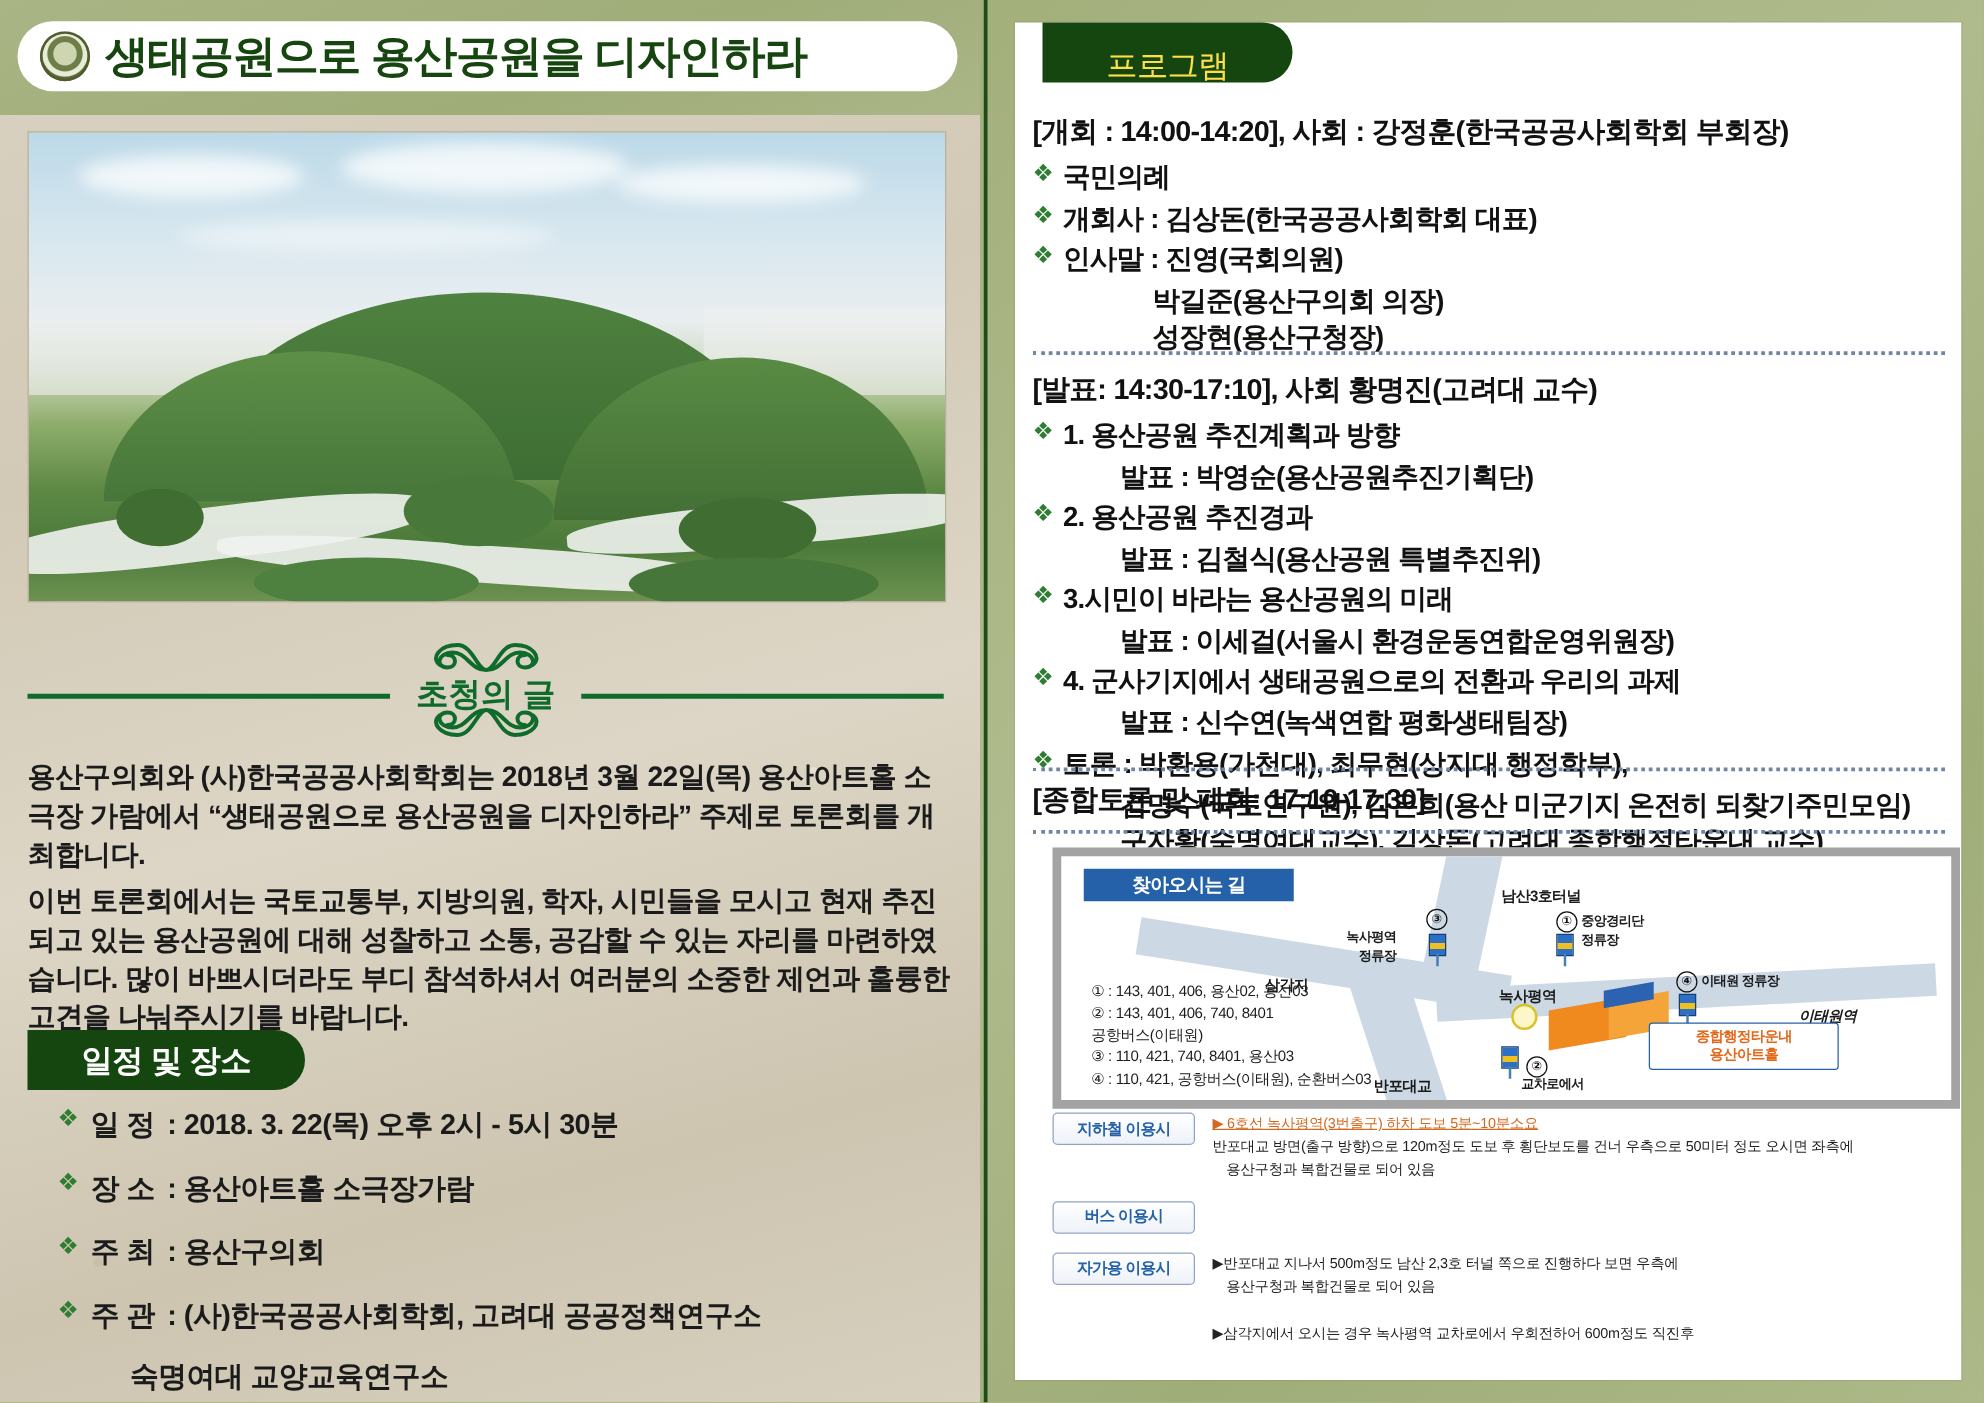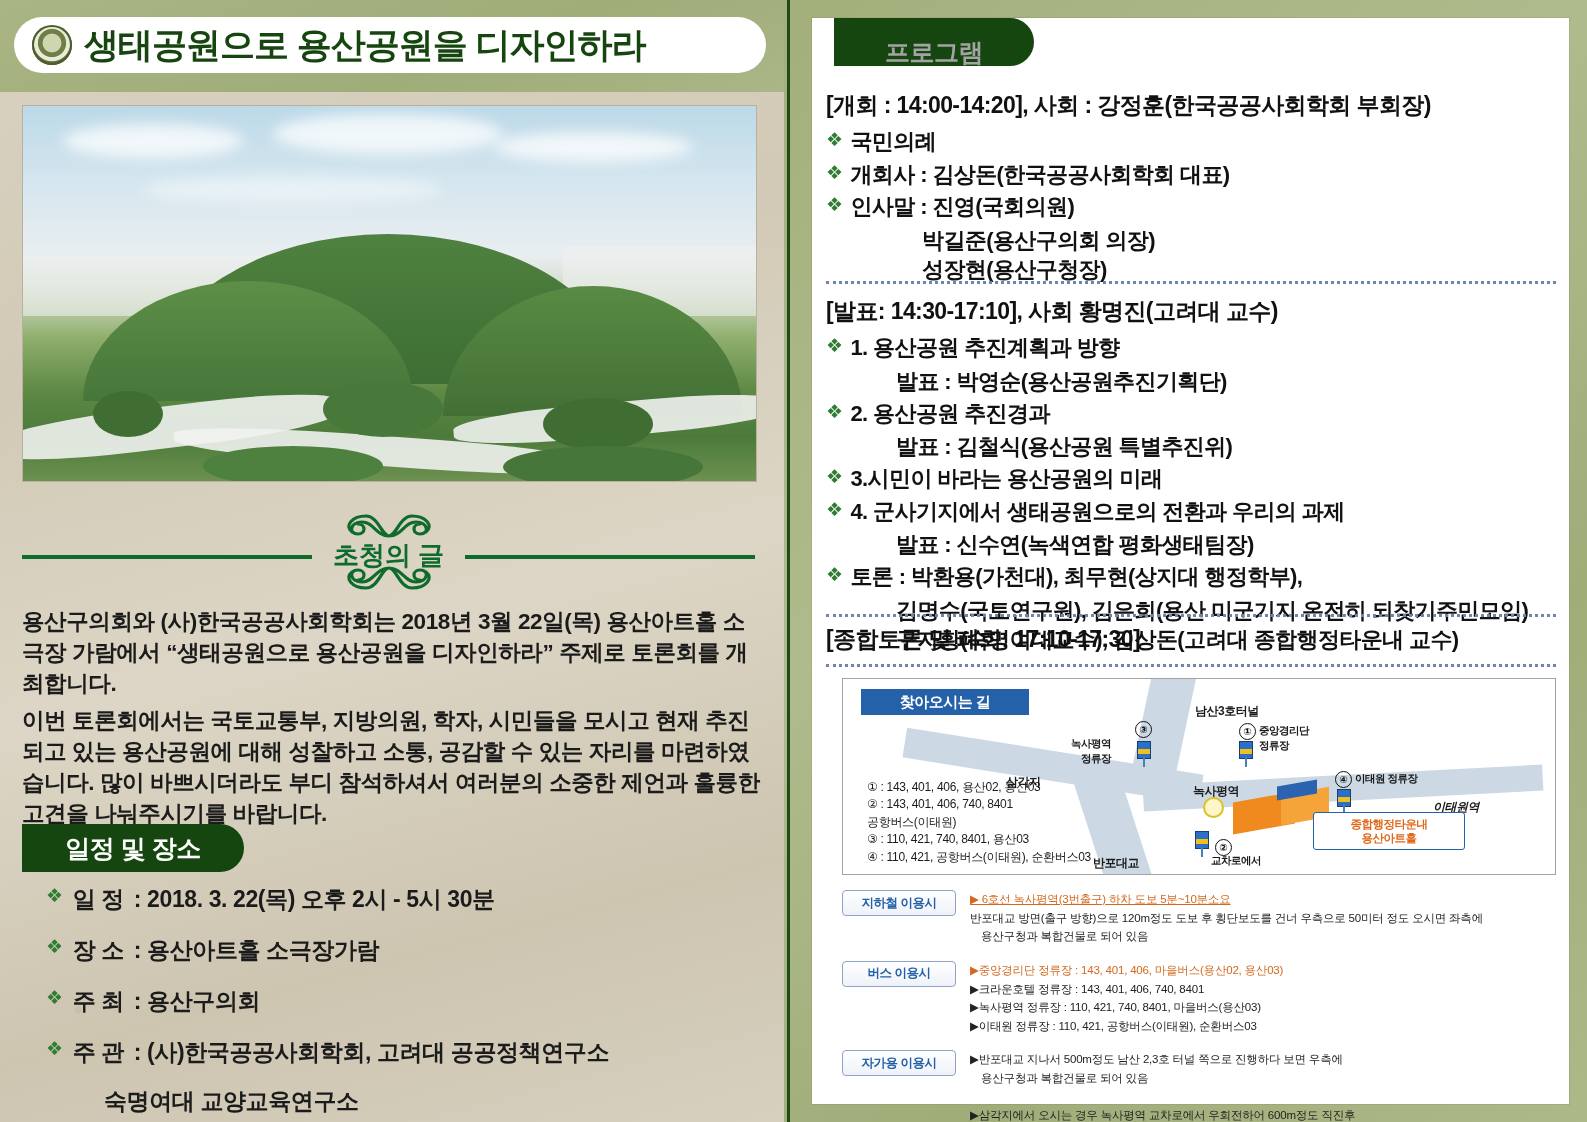--- a/index.html
+++ b/index.html
@@ -139,21 +139,21 @@
   #right-col{
     position:absolute;left:812px;top:18px;width:757px;height:1086px;
     background:#ffffff;
     box-shadow:0 0 0 1px rgba(0,0,0,.06);
   }
   #prog-head{
     position:absolute;left:22px;top:0;width:200px;height:48px;
     background:#15460f;border-radius:0 24px 24px 0;
     display:flex;align-items:center;justify-content:center;
   }
-  #prog-head span{color:#a3a3a3;font-size:25px;font-weight:bold;letter-spacing:-.5px;margin-top:20px;}
+  #prog-head span{color:#fde047;font-size:25px;font-weight:normal;letter-spacing:-.5px;margin-top:20px;}
 
   .sect{position:absolute;left:14px;width:730px;}
   .sect-title{
     font-size:23px;font-weight:bold;color:#111;letter-spacing:-.6px;margin-bottom:7px;
   }
   .item{
     display:flex;align-items:flex-start;gap:8px;
     font-size:22px;font-weight:bold;color:#111;letter-spacing:-.6px;
     margin-bottom:4px;line-height:1.3;
   }
@@ -164,21 +164,21 @@
   }
   .sub-line.ind2{margin-left:70px;}
   .sub-line.ind3{margin-left:96px;}
   .dotted{
     position:absolute;left:14px;width:730px;border-top:3px dotted #6f86a8;height:0;
   }
 
   
   #map-box{
     position:absolute;left:30px;top:660px;width:712px;height:195px;
-    background:#ffffff;border:1px solid #a3a3a3;overflow:hidden;
+    background:#ffffff;border:7px solid #a3a3a3;overflow:hidden;
   }
   #map-title{
     position:absolute;left:18px;top:10px;width:168px;height:26px;
     background:#2461a8;display:flex;align-items:center;justify-content:center;
   }
   #map-title span{color:#fff;font-size:15px;font-weight:bold;letter-spacing:-.5px;}
   .m-road{position:absolute;background:#ccd9e4;}
   .m-lbl{position:absolute;font-size:12px;font-weight:bold;color:#1b1b1b;letter-spacing:-.5px;white-space:nowrap;}
   .m-lbl.sm{font-size:10.5px;}
   .m-num{
@@ -349,20 +349,21 @@
       <div class="item" style="margin-top:4px;">
         <span class="bullet">❖</span>
         <span class="txt">2. 용산공원 추진경과</span>
       </div>
       <div class="sub-line ind2">발표 : 김철식(용산공원 특별추진위)</div>
 
       <div class="item" style="margin-top:4px;">
         <span class="bullet">❖</span>
         <span class="txt">3.시민이 바라는 용산공원의 미래</span>
       </div>
+      <div class="sub-line ind2">발표 : 이세걸(서울시 환경운동연합운영위원장)</div>
 
       <div class="item" style="margin-top:4px;">
         <span class="bullet">❖</span>
         <span class="txt">4. 군사기지에서 생태공원으로의 전환과 우리의 과제</span>
       </div>
       <div class="sub-line ind2">발표 : 신수연(녹색연합 평화생태팀장)</div>
 
       <div class="item" style="margin-top:4px;">
         <span class="bullet">❖</span>
         <span class="txt">토론 : 박환용(가천대), 최무현(상지대 행정학부),</span>
@@ -445,26 +446,20 @@
         <div class="tr-body">
           <span class="hl u">▶ 6호선 녹사평역(3번출구) 하차 도보 5분~10분소요</span><br>
           <span>반포대교 방면(출구 방향)으로 120m정도 도보 후 횡단보도를 건너 우측으로 50미터 정도 오시면 좌측에</span><br>
           <span class="ind">용산구청과 복합건물로 되어 있음</span>
         </div>
       </div>
 
       <div class="tr-row">
         <div class="tr-btn">
           <span>버스 이용시</span>
-        </div>
-        <div class="tr-body">
-          <span class="hl">▶중앙경리단 정류장 : 143, 401, 406, 마을버스(용산02, 용산03)</span><br>
-          <span>▶크라운호텔 정류장 : 143, 401, 406, 740, 8401</span><br>
-          <span>▶녹사평역 정류장 : 110, 421, 740, 8401, 마을버스(용산03)</span><br>
-          <span>▶이태원 정류장 : 110, 421, 공항버스(이태원), 순환버스03</span>
         </div>
       </div>
 
       <div class="tr-row">
         <div class="tr-btn">
           <span>자가용 이용시</span>
         </div>
         <div class="tr-body">
           <span>▶반포대교 지나서 500m정도 남산 2,3호 터널 쪽으로 진행하다 보면 우측에</span><br>
           <span class="ind">용산구청과 복합건물로 되어 있음</span><br>

